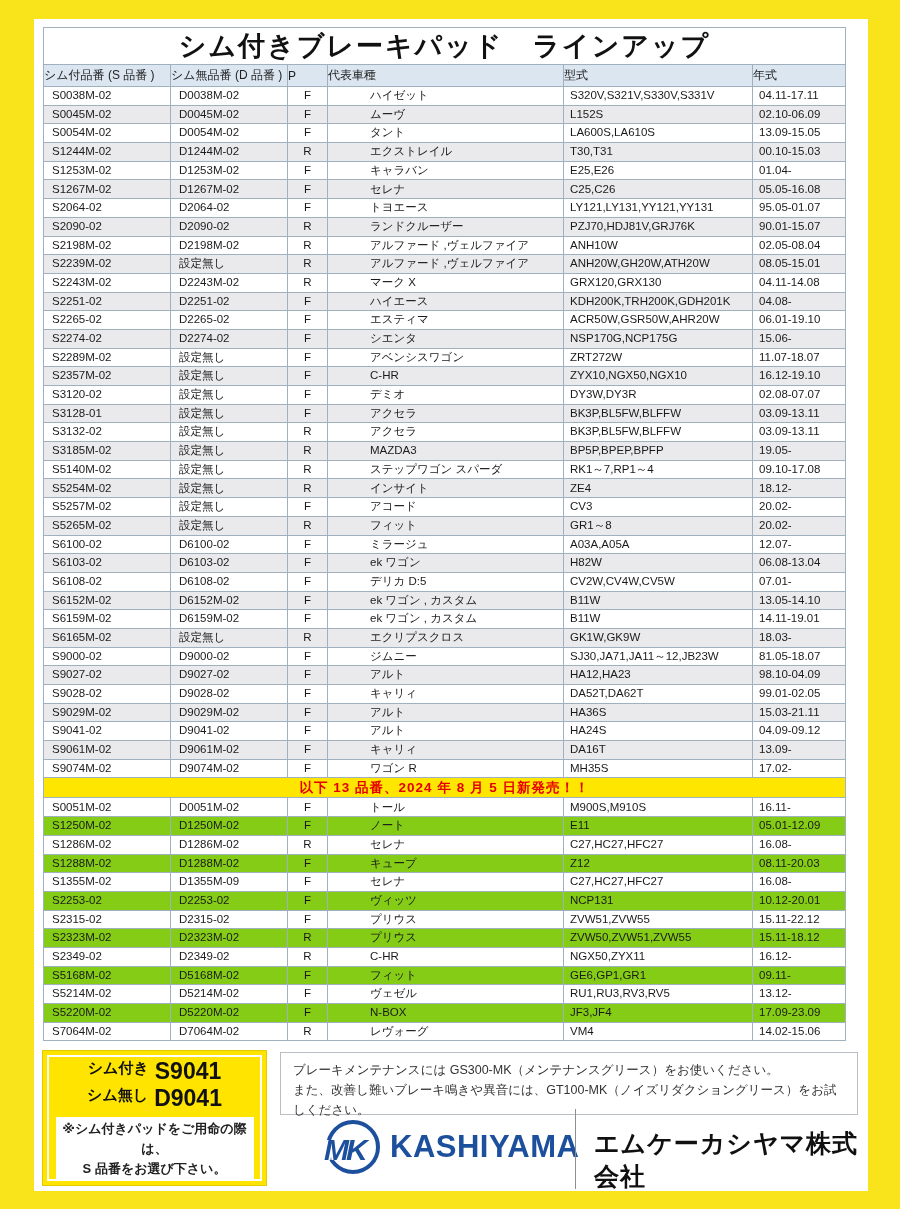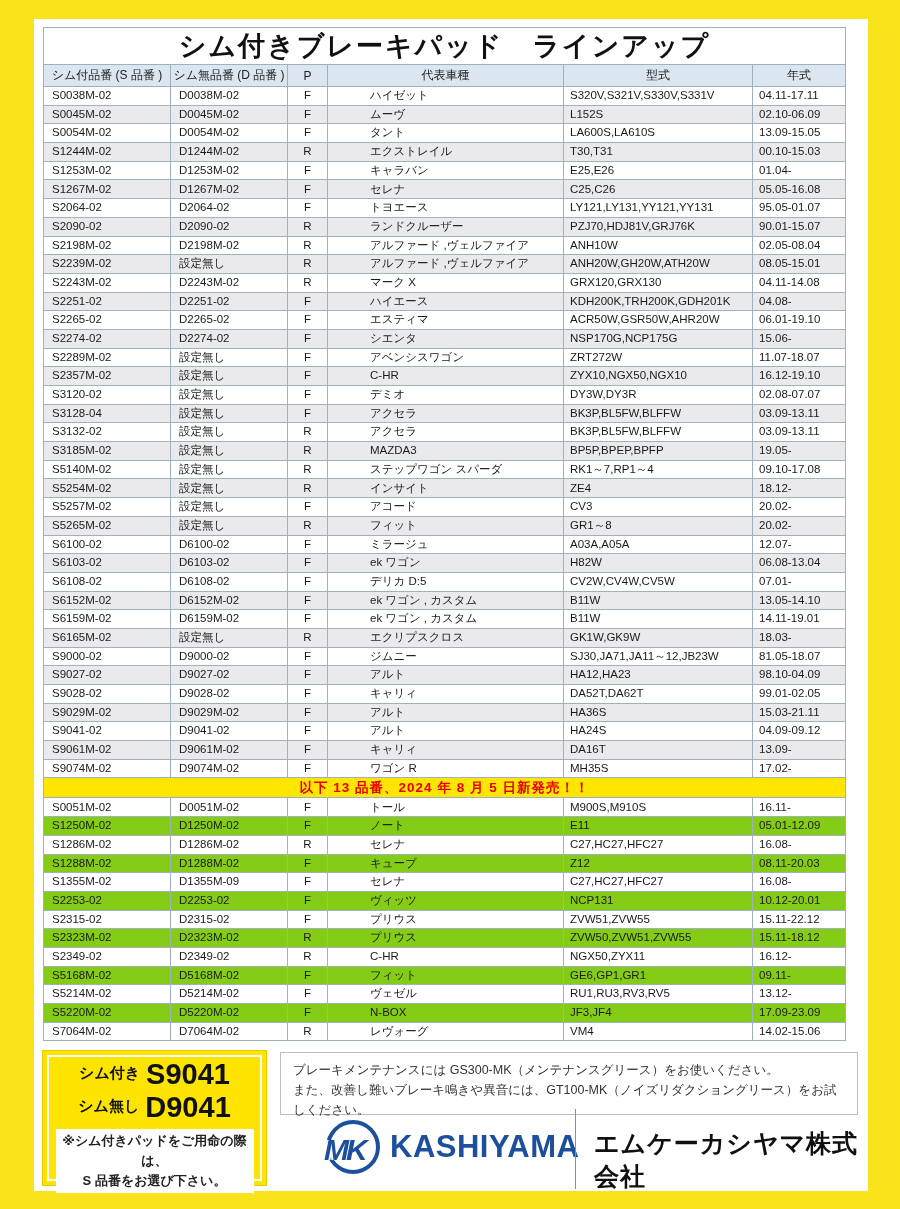--- a/index.html
+++ b/index.html
@@ -4,38 +4,38 @@
 <style>
   * { margin:0; padding:0; box-sizing:border-box; }
   body { width:900px; height:1209px; font-family:"Liberation Sans","DejaVu Sans",sans-serif; }
   .page { position:relative; width:900px; height:1209px; background:#f9e31a; overflow:hidden; }
   .sheet { position:absolute; left:34px; top:19px; width:834px; height:1172px; background:#ffffff; }
 
   table.lineup { position:absolute; left:9px; top:8px; width:802px; border-collapse:collapse; table-layout:fixed; }
   table.lineup th, table.lineup td { border:1px solid #9fb0bf; overflow:hidden; white-space:nowrap; }
   tr.title-row th { background:#ffffff; height:37px; font-size:27px; font-weight:bold; color:#111;
     text-align:center; letter-spacing:2px; }
-  tr.header-row th { background:#dce6f1; height:22px; font-size:12px; font-weight:normal; color:#222; text-align:center; }
+  tr.header-row th { background:#dce6f1; height:22px; font-size:12px; font-weight:normal; color:#222; text-align:left; }
   tbody td { height:18.7px; font-size:11.5px; color:#1a1a1a; background:#ffffff; line-height:1; }
   tbody tr.alt td { background:#eaeaec; }
   tbody tr.pink td { background:#84cc16; }
   td.c0, td.c1 { padding-left:8px; }
   td.c2 { text-align:center; }
   td.c3 { padding-left:42px; }
   td.c4 { padding-left:6px; }
   td.c5 { padding-left:6px; }
   tr.banner-row td { background:#ffe600; color:#e50000; font-weight:bold; font-size:13.5px;
     text-align:center; height:20px; letter-spacing:1px; }
 
   .yellow-box { position:absolute; left:9px; top:1032px; width:223px; height:134px;
     background:#ffe400; box-shadow:inset 0 0 0 4px #ffe400, inset 0 0 0 6px #ffffff, 0 0 0 1px #e3cb00;
     text-align:center; }
   .part-line { margin-top:9px; font-weight:bold; color:#111; line-height:1; }
   .part-line .lbl { font-size:15px; vertical-align:6px; margin-right:6px; }
-  .part-line .val { font-size:29px; letter-spacing:0; }
+  .part-line .val { font-size:23px; letter-spacing:0; }
   .part-line.second { margin-top:4px; }
   .white-note { margin:7px auto 0; width:198px; background:#ffffff; padding:2px 4px;
     font-size:13px; font-weight:bold; color:#222; line-height:1.55; text-align:center; }
 
   .grease-box { position:absolute; left:246px; top:1033px; width:578px; height:63px;
     background:#ffffff; border:1px solid #b9bec4; padding:7px 12px; font-size:12.5px; color:#333; line-height:1.6; }
 
   .logo-wrap { position:absolute; left:292px; top:1101px; display:flex; align-items:center; }
   .logo-circle { position:relative; width:54px; height:54px; border:4px solid #1c4f9c; border-radius:50%;
     display:flex; align-items:center; justify-content:center; }
@@ -205,21 +205,21 @@
           </tr>
           <tr>
             <td class="c0">S3120-02</td>
             <td class="c1">設定無し</td>
             <td class="c2">F</td>
             <td class="c3">デミオ</td>
             <td class="c4">DY3W,DY3R</td>
             <td class="c5">02.08-07.07</td>
           </tr>
           <tr class="alt">
-            <td class="c0">S3128-04</td>
+            <td class="c0">S3128-01</td>
             <td class="c1">設定無し</td>
             <td class="c2">F</td>
             <td class="c3">アクセラ</td>
             <td class="c4">BK3P,BL5FW,BLFFW</td>
             <td class="c5">03.09-13.11</td>
           </tr>
           <tr>
             <td class="c0">S3132-02</td>
             <td class="c1">設定無し</td>
             <td class="c2">R</td>

